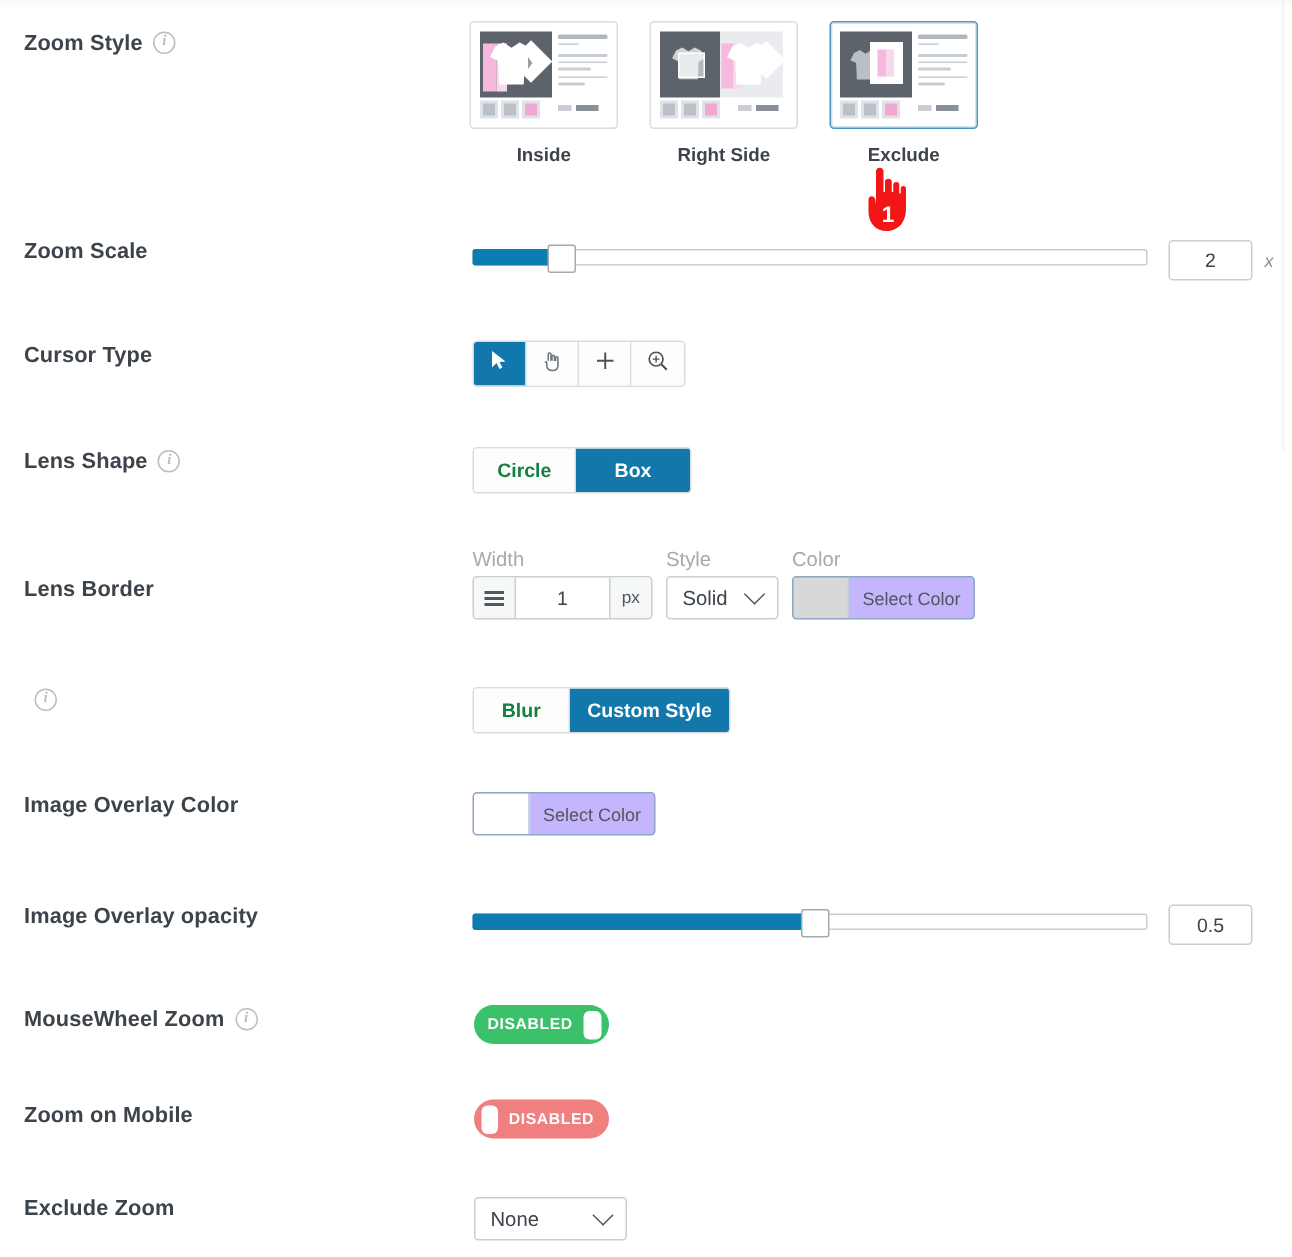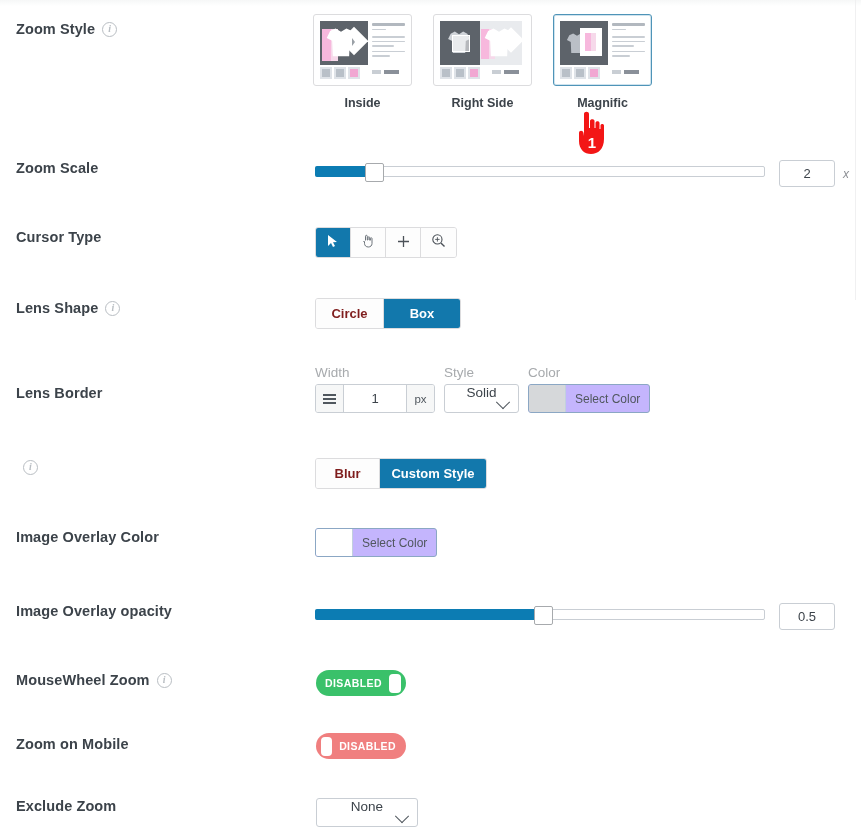--- a/index.html
+++ b/index.html
@@ -165,21 +165,21 @@
     box-sizing: border-box;
   }
   .seg > div {
     display: flex; align-items: center; justify-content: center;
     background: #fdfdfd;
     border-right: 1px solid #dcdcde;
     box-sizing: border-box;
   }
   .seg > div:last-child { border-right: none; }
   .seg > div.active { background: #1278ac; color: #fff; }
-  .seg-text { font-size: 13px; font-weight: 600; color: #7f1d1d; }
+  .seg-text { font-size: 13px; font-weight: 600; color: #15803d; }
   .seg > div.active .seg-text { color: #ffffff; }
 
   
   .sublabel {
     position: absolute;
     font-size: 13.5px;
     color: #a7aaad;
   }
   .field {
     position: absolute;
@@ -213,21 +213,20 @@
     position: absolute;
     border: 1px solid #c9ced4;
     border-radius: 3px;
     background: #fff;
     box-sizing: border-box;
     height: 29px;
     display: flex; align-items: center;
     padding: 0 10px;
     font-size: 13.5px;
     color: #3c434a;
-    flex-direction: column;
   }
   .selectbox .chev {
     margin-left: auto;
     width: 9px; height: 9px;
     border-right: 1.6px solid #50575e;
     border-bottom: 1.6px solid #50575e;
     transform: rotate(45deg) translate(-2px,-2px);
   }
 
   .colorpicker {
@@ -369,21 +368,21 @@
       <div class="tb-lines" style="left:58px;top:8px;width:33px;">
         <b class="t" style="width:33px;"></b>
         <b style="width:14px;margin-bottom:6px;"></b>
         <b style="width:33px;"></b>
           <b style="width:33px;"></b>
           <b style="width:22px;"></b>
         <b style="width:33px;margin-top:4px;"></b>
           <b style="width:18px;"></b>
       </div>
     </div>
-    <div class="thumb-caption">Magnific</div>
+    <div class="thumb-caption">Exclude</div>
   </div>
 </div>
 
 <div class="cursor-hand">
   <svg width="34" height="48" viewBox="0 0 34 48">
     <path d="M11 6 C11 3 16 3 16 6 L16 20 L17 20 L17 13 C17 10.5 21.5 10.5 21.5 13 L21.5 20
              L22.5 20 L22.5 15 C22.5 12.8 26.5 12.8 26.5 15 L26.5 21 L27.5 21 L27.5 17.5
              C27.5 15.5 31 15.5 31 17.5 L31 31 C31 41 25 46 18 46 C11.5 46 6 41.5 6 33
              L6 25 C6 22 10 22 10.5 25 L11 28 Z" fill="#f31616"></path>
     <text x="19" y="40" font-family="Liberation Sans, sans-serif" font-size="15" font-weight="bold" fill="#ffffff" text-anchor="middle">1</text>

